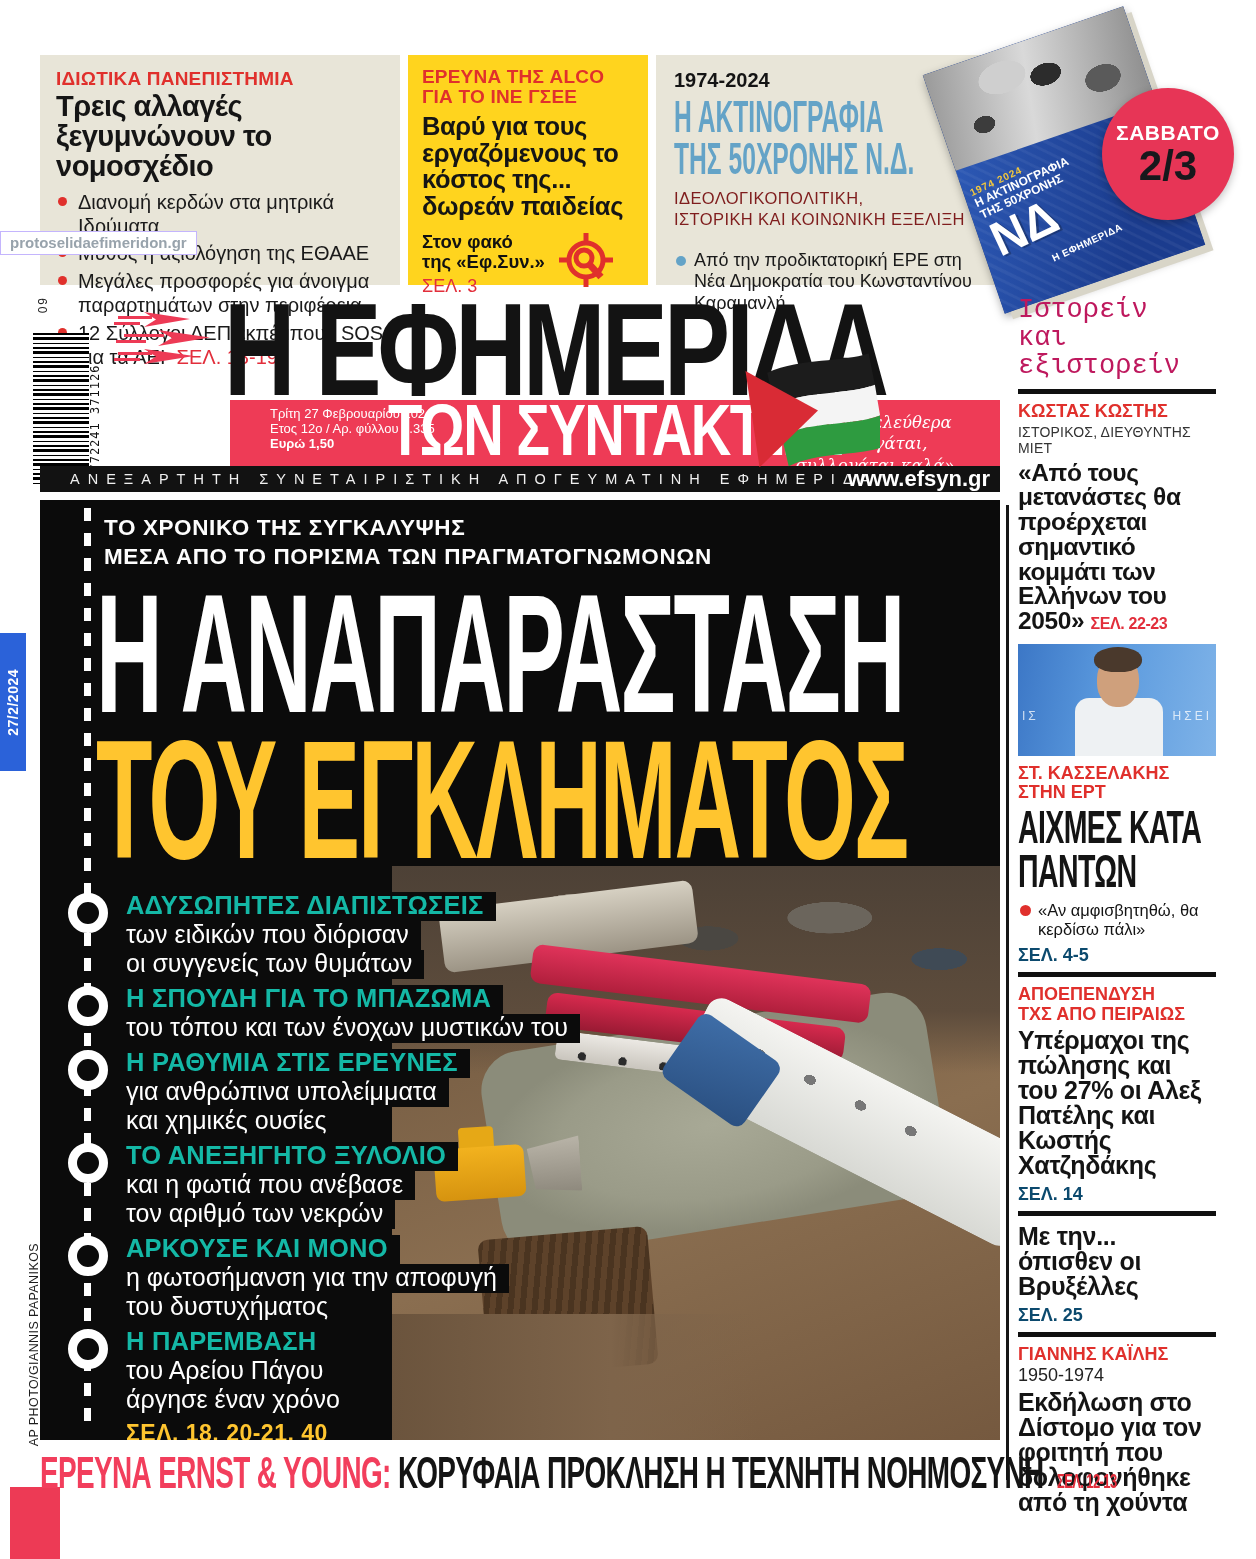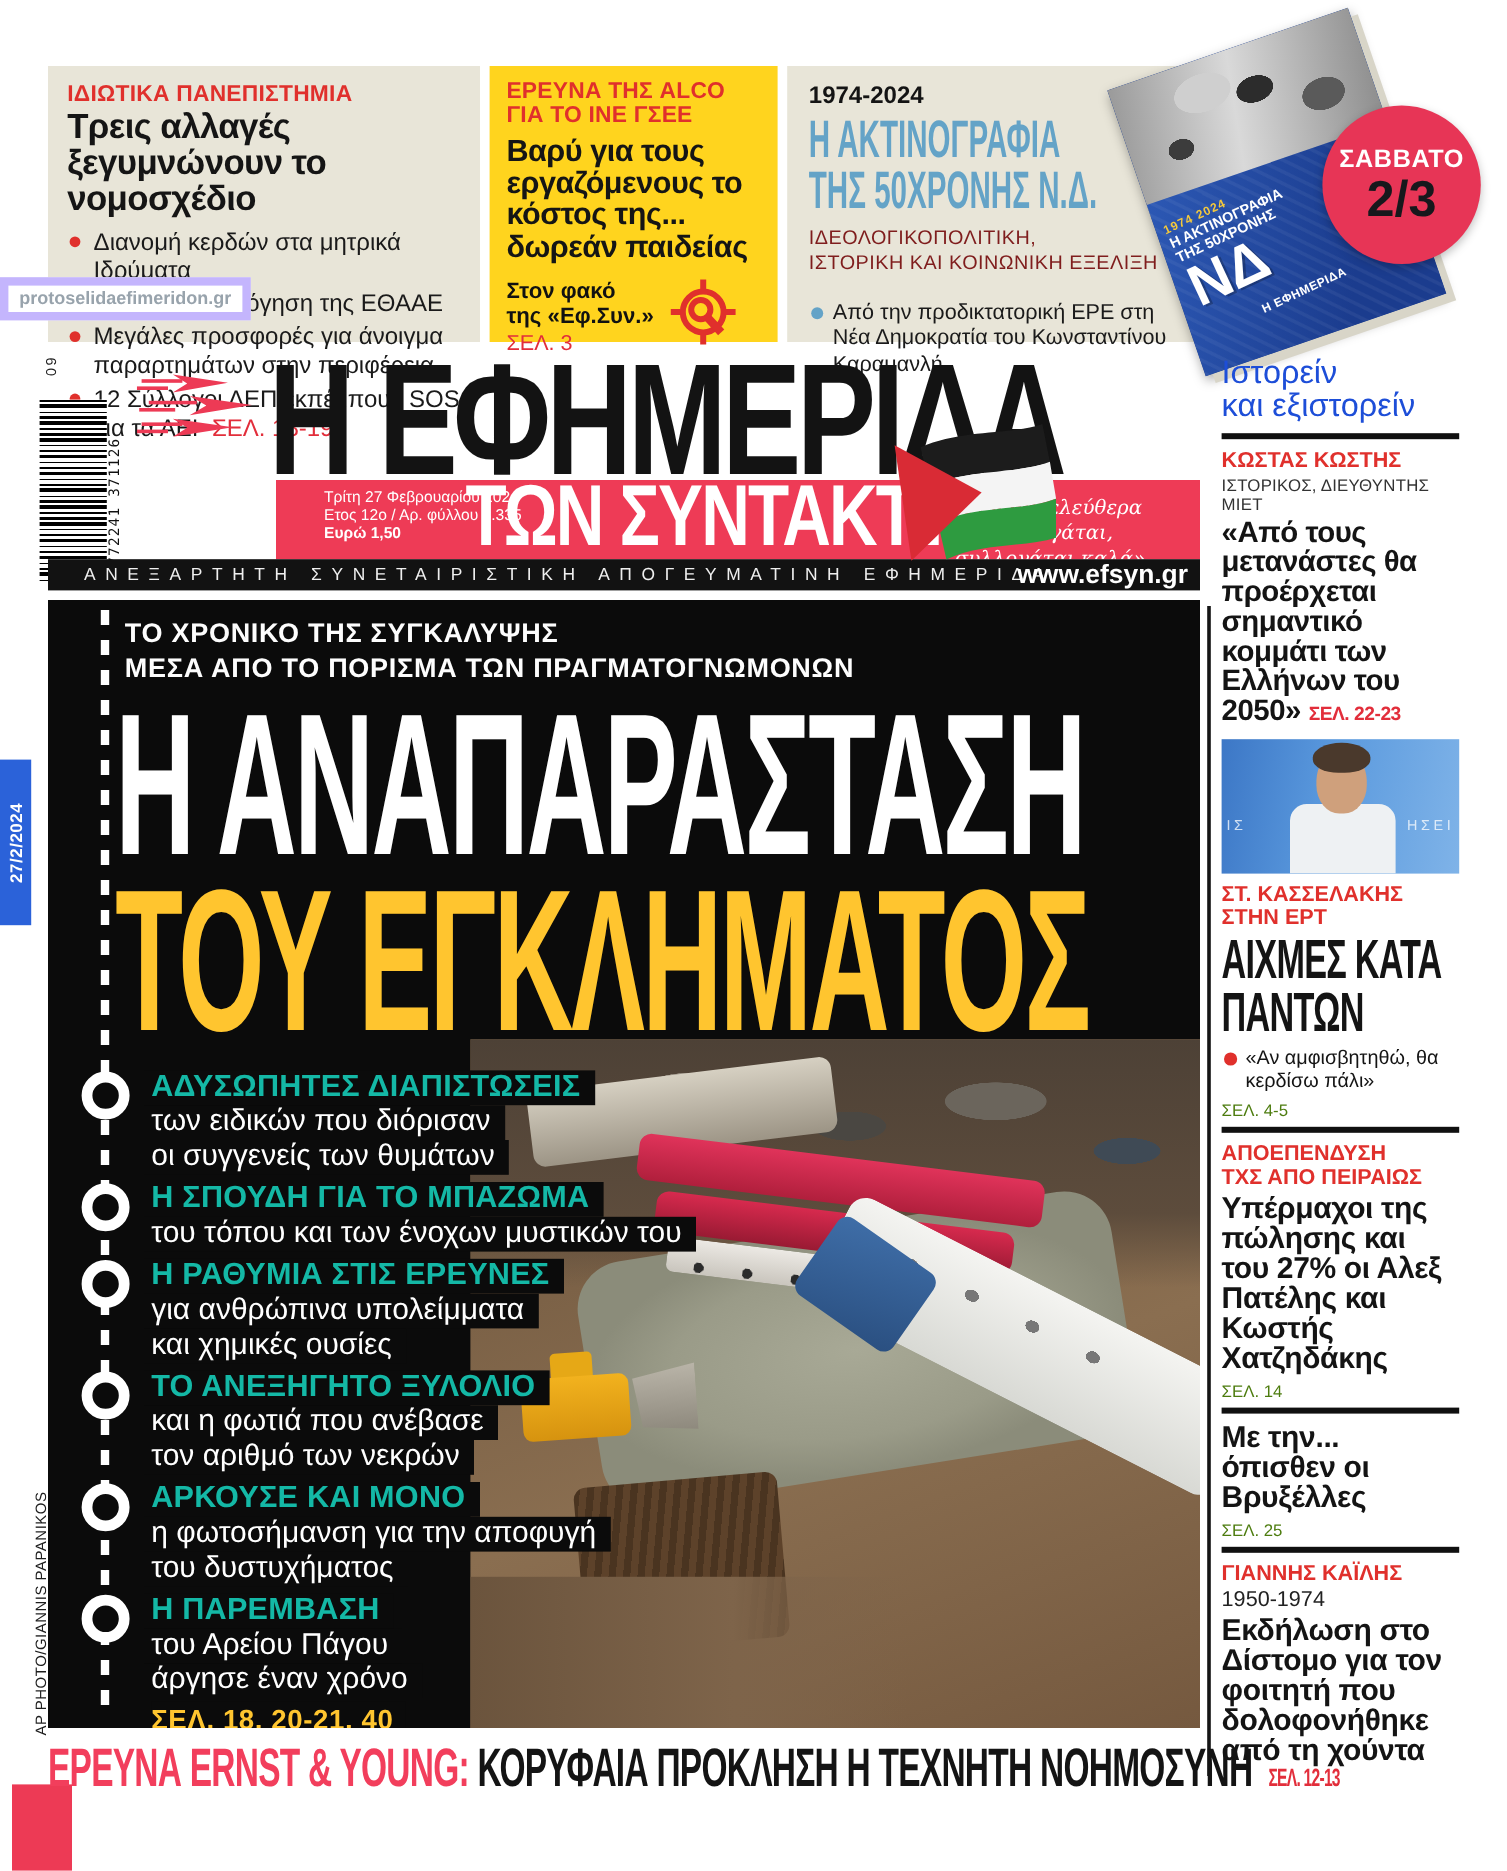--- a/index.html
+++ b/index.html
@@ -43,21 +43,21 @@
   .book .ctxt{position:absolute;left:10px;top:44%;right:8px;color:#fff;transform:rotate(-6deg)}
   .book .cera{color:#f5c93c;font-size:10px;font-weight:700;letter-spacing:1px}
   .book .ct1{font-size:12px;font-weight:700;line-height:1.1}
   .book .cnd{font-size:48px;font-weight:800;line-height:.95;letter-spacing:-1px;text-shadow:2px 2px 0 rgba(0,0,0,.25)}
   .book .cpub{position:absolute;left:0;right:10px;top:206px;text-align:center;color:#fff;font-size:10px;font-weight:800;letter-spacing:.5px;transform:rotate(-6deg)}
   .badge{left:1102px;top:88px;width:132px;height:132px;border-radius:50%;background:#E73556;display:flex;flex-direction:column;align-items:center;justify-content:center;box-shadow:0 3px 8px rgba(0,0,0,.25);z-index:6}
   .badge .d1{color:#fff;font-size:21px;font-weight:700;letter-spacing:.5px}
   .badge .d2{color:#17181c;font-size:42px;font-weight:800;line-height:1}
 
   
-  .wm{left:0;top:231px;background:#fff;border:7px solid #c4b5fd;color:#98A3AC;font-size:15px;font-weight:700;padding:2px 9px 3px;z-index:9}
+  .wm{left:0;top:231px;background:#fff;border:1px solid #c4b5fd;color:#98A3AC;font-size:15px;font-weight:700;padding:2px 9px 3px;z-index:9}
   .vtab{left:0;top:633px;width:26px;height:138px;background:#2B62D9;z-index:4;display:flex;align-items:center;justify-content:center}
   .vtab span{writing-mode:vertical-rl;transform:rotate(180deg);color:#fff;font-size:14px;font-weight:700;letter-spacing:.5px}
   .apcredit{left:27px;top:1243px;writing-mode:vertical-rl;transform:rotate(180deg);font-size:12.5px;color:#1c1c1c;letter-spacing:.4px}
   .redsq{left:10px;top:1487px;width:50px;height:72px;background:#ED3A55}
 
   
   .bc09{left:36px;top:296px;font-size:12px;color:#222;writing-mode:vertical-rl;transform:rotate(180deg);letter-spacing:2px}
   .barcode{left:33px;top:333px;width:56px;height:152px;background:repeating-linear-gradient(180deg,#000 0 2px,#fff 2px 4px,#000 4px 7px,#fff 7px 10px,#000 10px 11px,#fff 11px 14px)}
   .bcnum{left:88px;top:330px;height:158px;writing-mode:vertical-rl;transform:rotate(180deg);font-family:"DejaVu Sans Mono",monospace;font-size:12px;color:#111;letter-spacing:1px}
   .pens{left:114px;top:308px}
@@ -127,27 +127,27 @@
   
   .foot{left:40px;top:1447px;white-space:nowrap;z-index:2}
   .foot .in{font-size:45px;font-weight:800;letter-spacing:-1px}
   .foot .lab{color:#F23E5C}
   .foot .main{color:#141414}
   .foot .pr{font-size:21px;color:#E22E3B;font-weight:700;margin-left:10px}
 
   
   .colrule{left:1006px;top:505px;width:3px;height:975px;background:#151515}
   .rcol{left:1018px;top:296px;width:198px}
-  .r-serif{font-family:Liberation Sans, sans-serif;font-size:27px;color:#1d4ed8;line-height:1.04;margin-bottom:9px}
+  .r-serif{font-family:Liberation Mono, monospace;font-size:27px;color:#be185d;line-height:1.04;margin-bottom:9px}
   .rule{height:5px;background:#101010;margin:2px 0 8px}
   .r-kick{color:#E0302C;font-weight:700;font-size:18px;line-height:1.08}
   .r-role{font-size:14px;color:#333;letter-spacing:.2px;margin-top:2px}
   .r-h1{font-size:24.5px;font-weight:700;line-height:1.01;letter-spacing:-.4px;margin-top:5px;color:#141414}
   .r-pref{color:#E22E3B;font-weight:700;font-size:16px}
-  .prow{color:#4d7c0f;font-weight:400;font-size:14px;margin:6px 0 6px}
+  .prow{color:#0c4a6e;font-weight:700;font-size:18px;margin:6px 0 6px}
   .kphoto{position:relative;height:112px;margin:10px 0 8px;background:linear-gradient(100deg,#3c77c6,#5b9ade 45%,#7fb3e8);overflow:hidden}
   .kphoto .chy{position:absolute;top:58%;color:rgba(255,255,255,.75);font-size:12px;letter-spacing:3px}
   .kphoto .chyl{left:4px}.kphoto .chyr{right:4px}
   .k-shirt{position:absolute;left:29%;bottom:0;width:44%;height:52%;background:#eef1f3;border-radius:14px 14px 0 0}
   .k-neck{position:absolute;left:45%;bottom:48%;width:12%;height:12%;background:#c99b79}
   .k-head{position:absolute;left:40%;top:10%;width:21%;height:46%;background:#cfa07c;border-radius:46%}
   .k-hair{position:absolute;left:38.5%;top:3%;width:24%;height:22%;background:#4a392c;border-radius:50% 50% 45% 45%}
   .r-h2{font-size:46px;font-weight:800;line-height:.97;letter-spacing:-1px;color:#141414;margin-top:2px}
   .r-bul{position:relative;padding-left:20px;font-size:16.5px;line-height:1.16;color:#141414;margin-top:7px}
   .r-bul::before{content:"";position:absolute;left:2px;top:4px;width:11px;height:11px;border-radius:50%;background:#E0302C}

